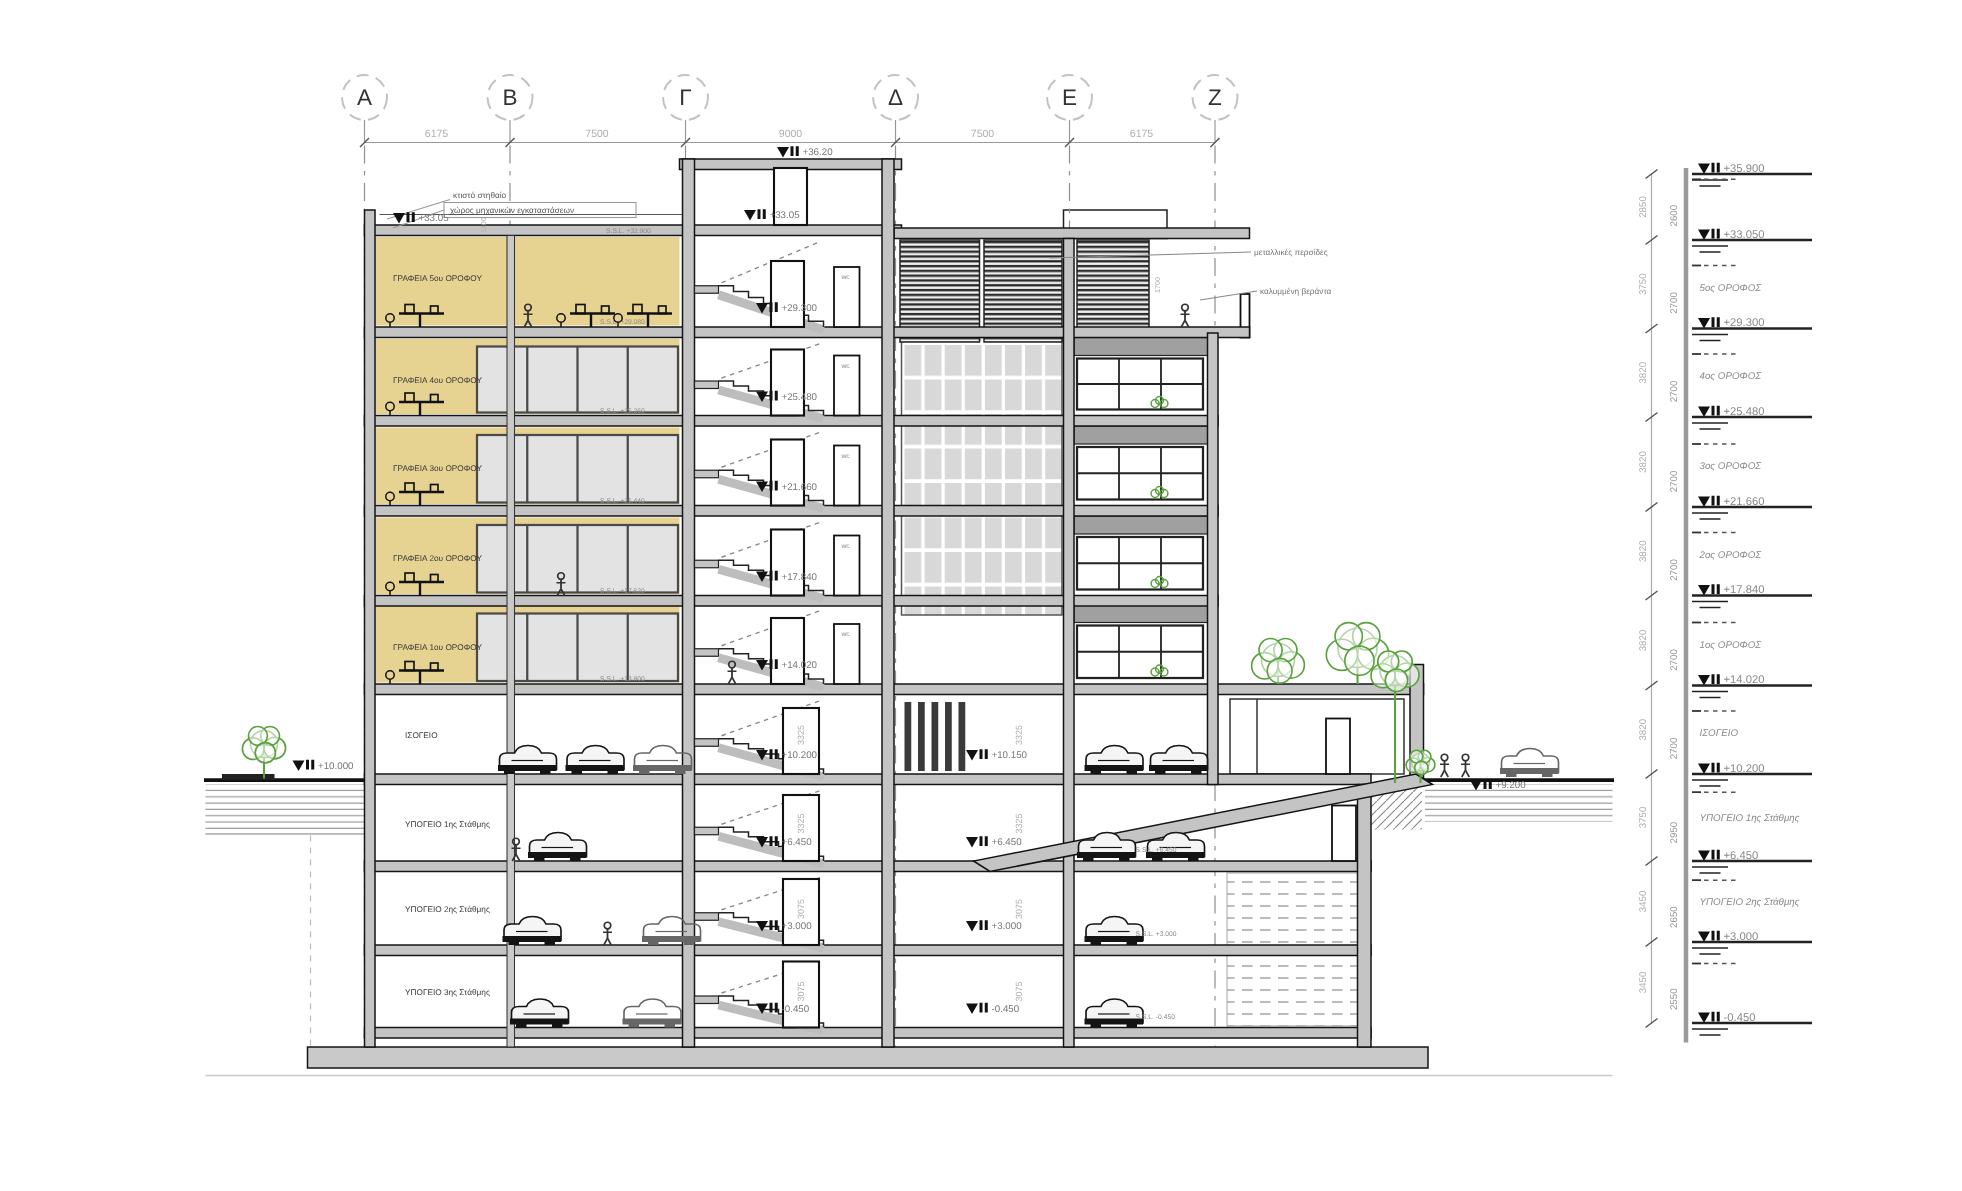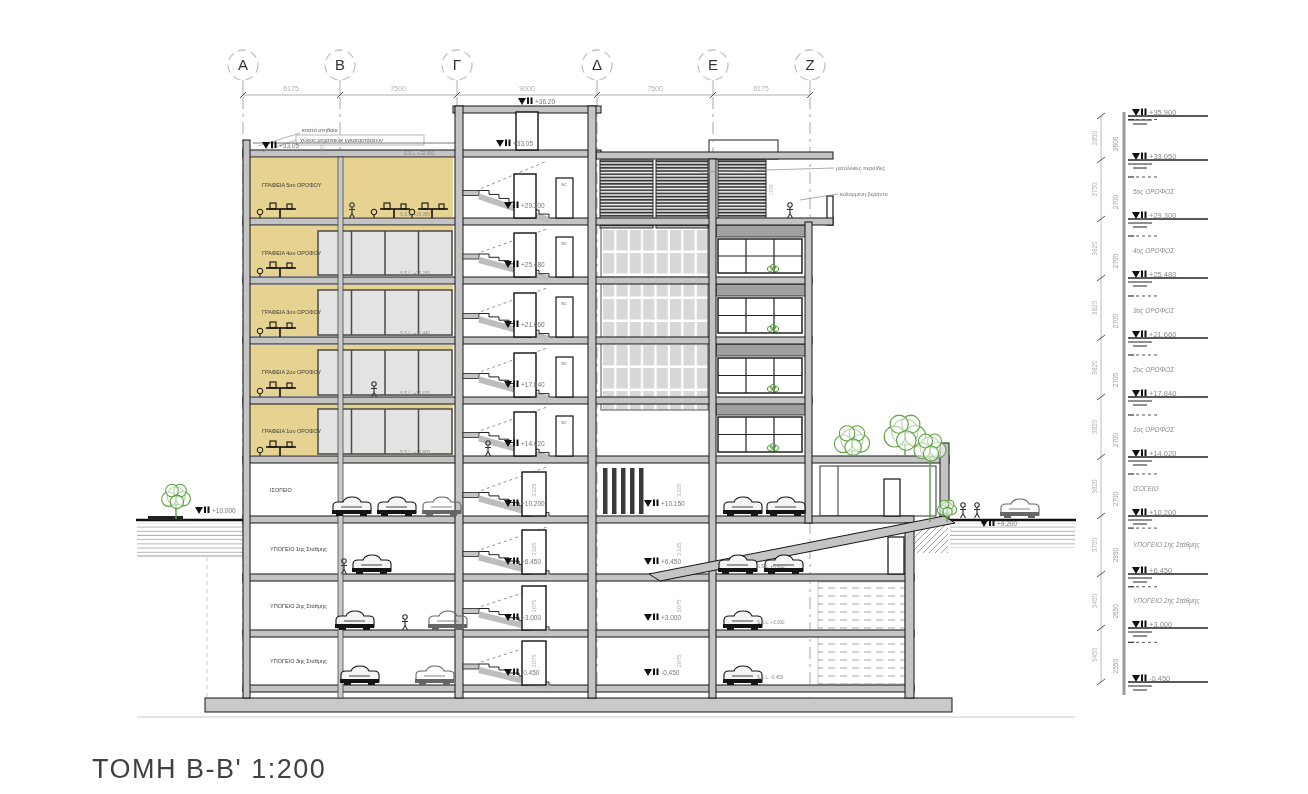--- a/index.html
+++ b/index.html
@@ -759,14 +759,13 @@
         <line x1="1097" y1="685" x2="1105" y2="679" stroke="#555" stroke-width="1"></line>
         <line x1="1128" y1="682" x2="1208" y2="682" stroke="#222" stroke-width="1.6"></line>
         <line x1="1128" y1="686" x2="1152" y2="686" stroke="#222" stroke-width="1"></line>
         <line x1="1133" y1="690" x2="1147" y2="690" stroke="#222" stroke-width="1"></line>
         <path d="M1136 682 l-4 -7 l8 0 z" fill="#111"></path>
         <rect x="1141" y="674.5" width="2" height="6.5" fill="#111"></rect>
         <rect x="1144.5" y="674.5" width="2" height="6.5" fill="#111"></rect>
         <text x="1149" y="680.5" font-size="7.5" fill="#8a8a8a">-0.450</text>
       </g>
     </svg>
-  <div class="sheet-title">ΤΟΜΗ Β-Β' 1:200</div>
 </div>
 
 </body></html>

